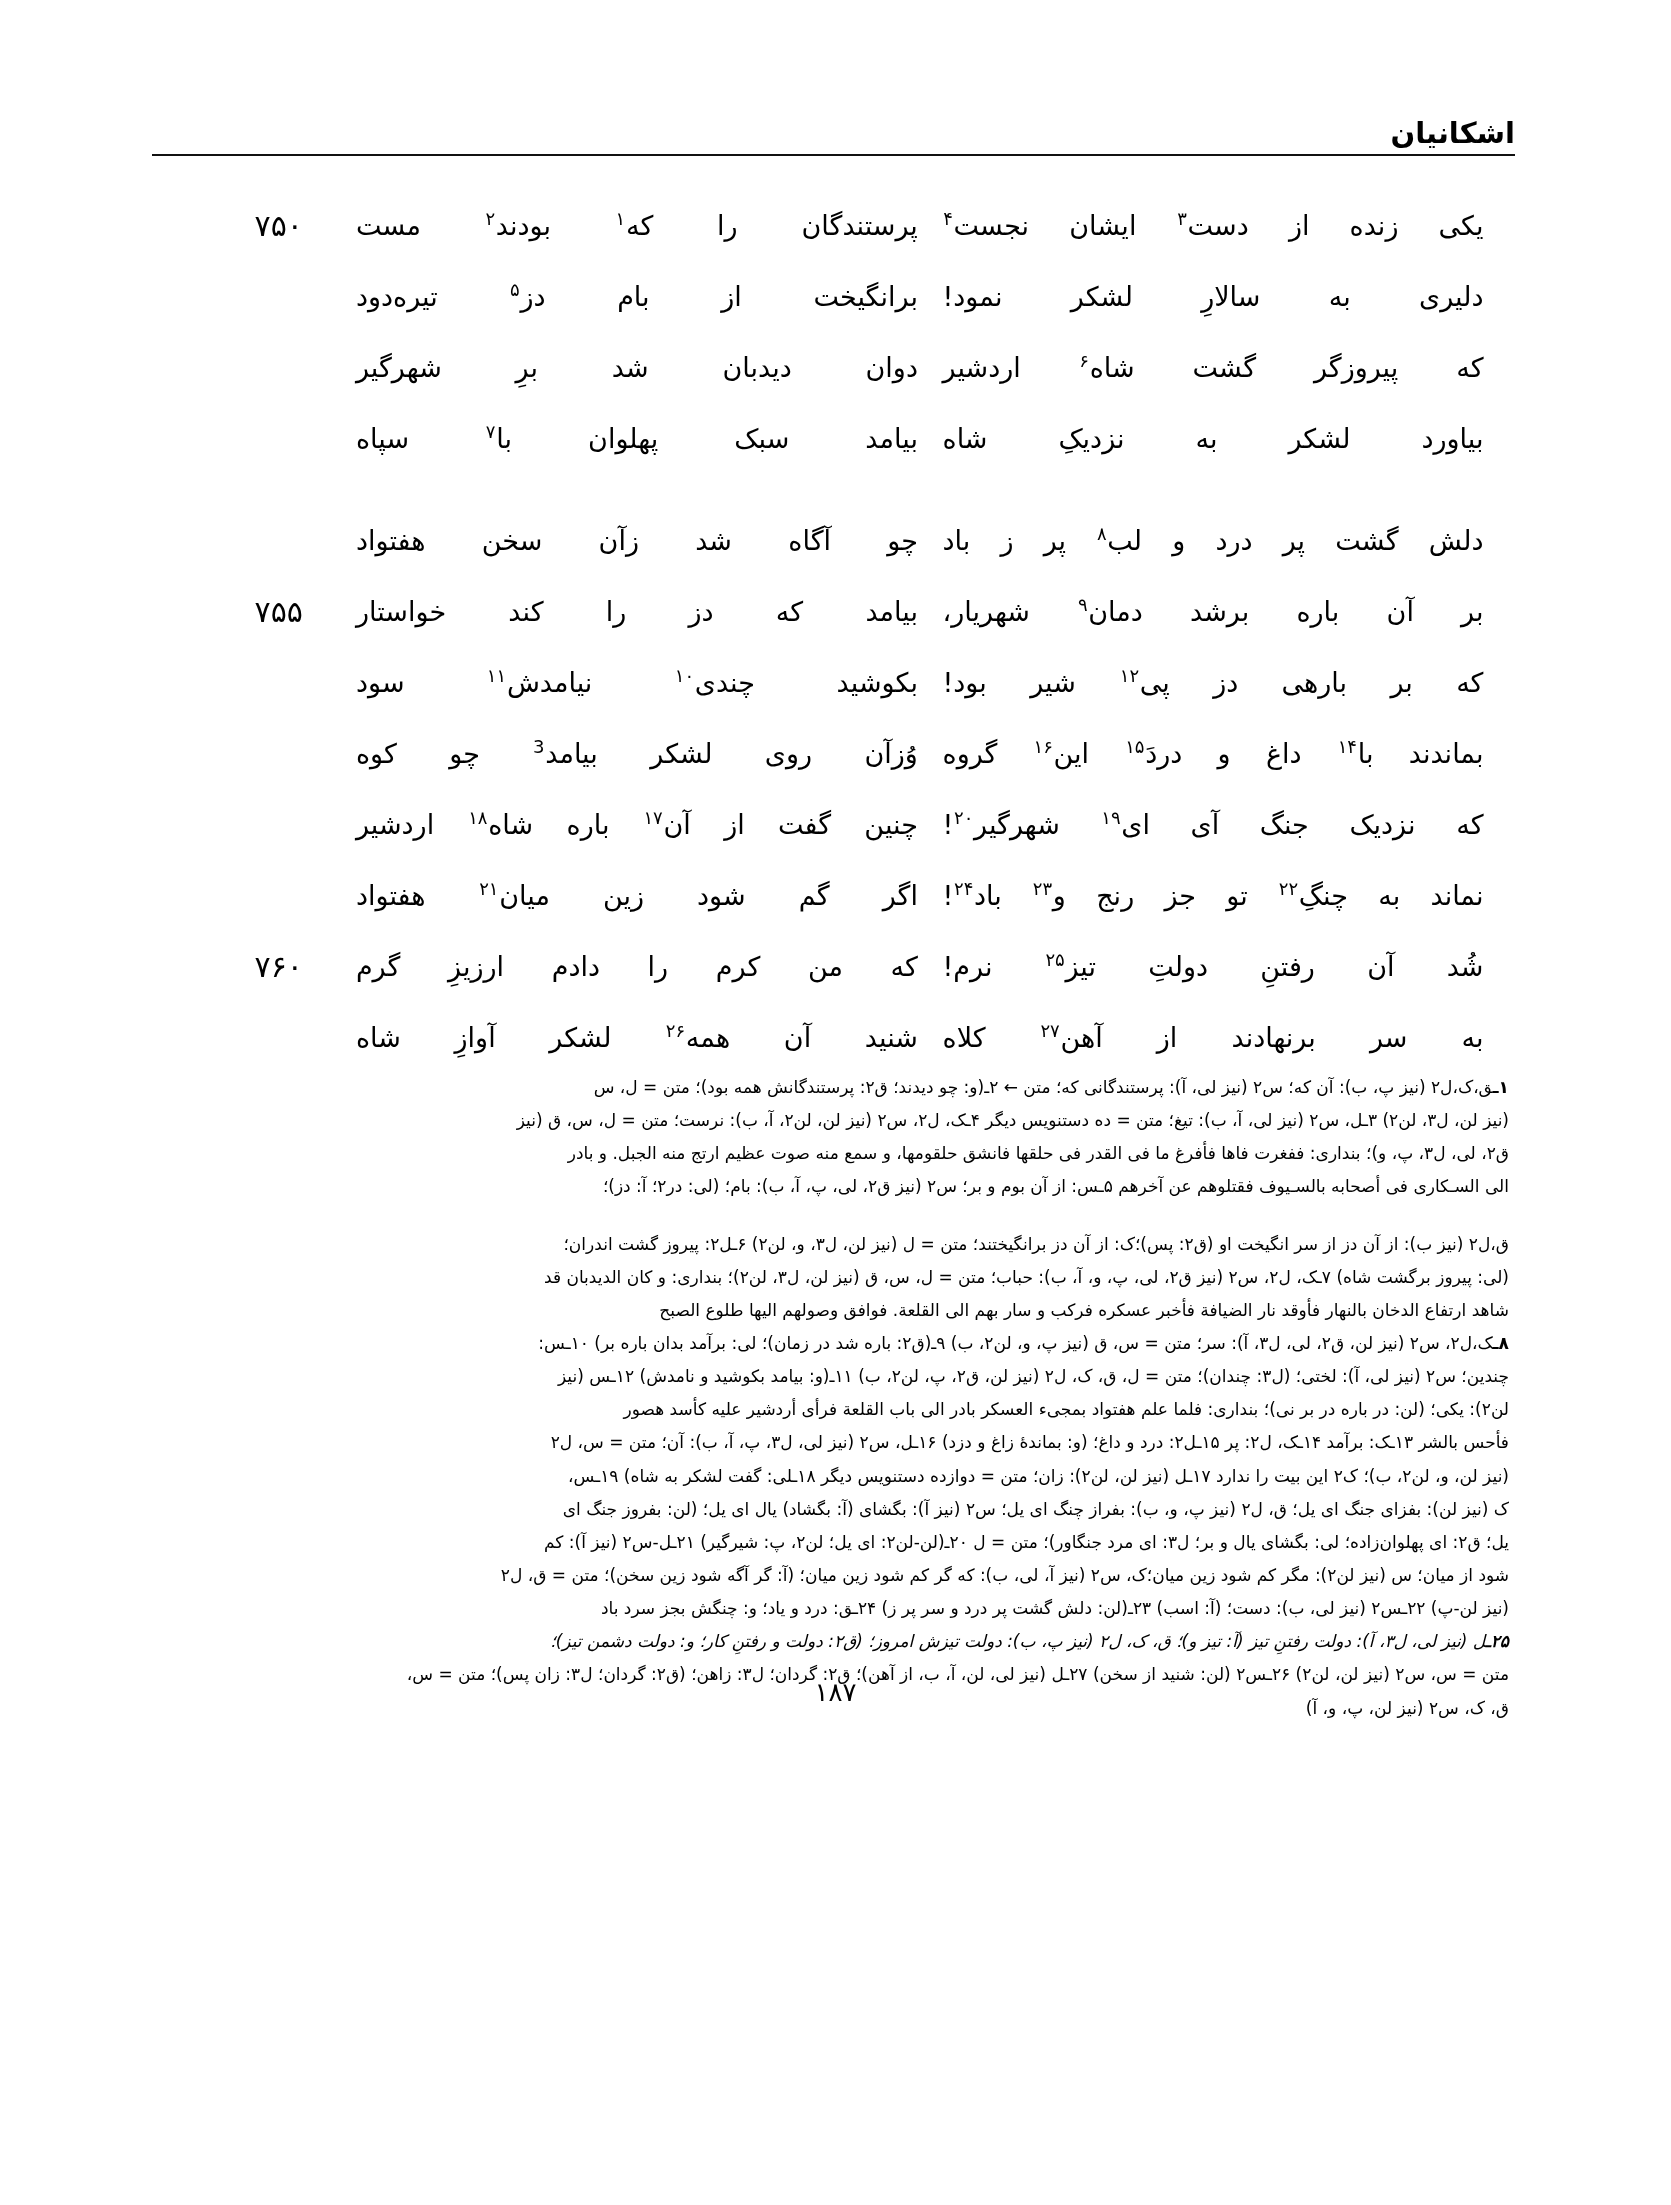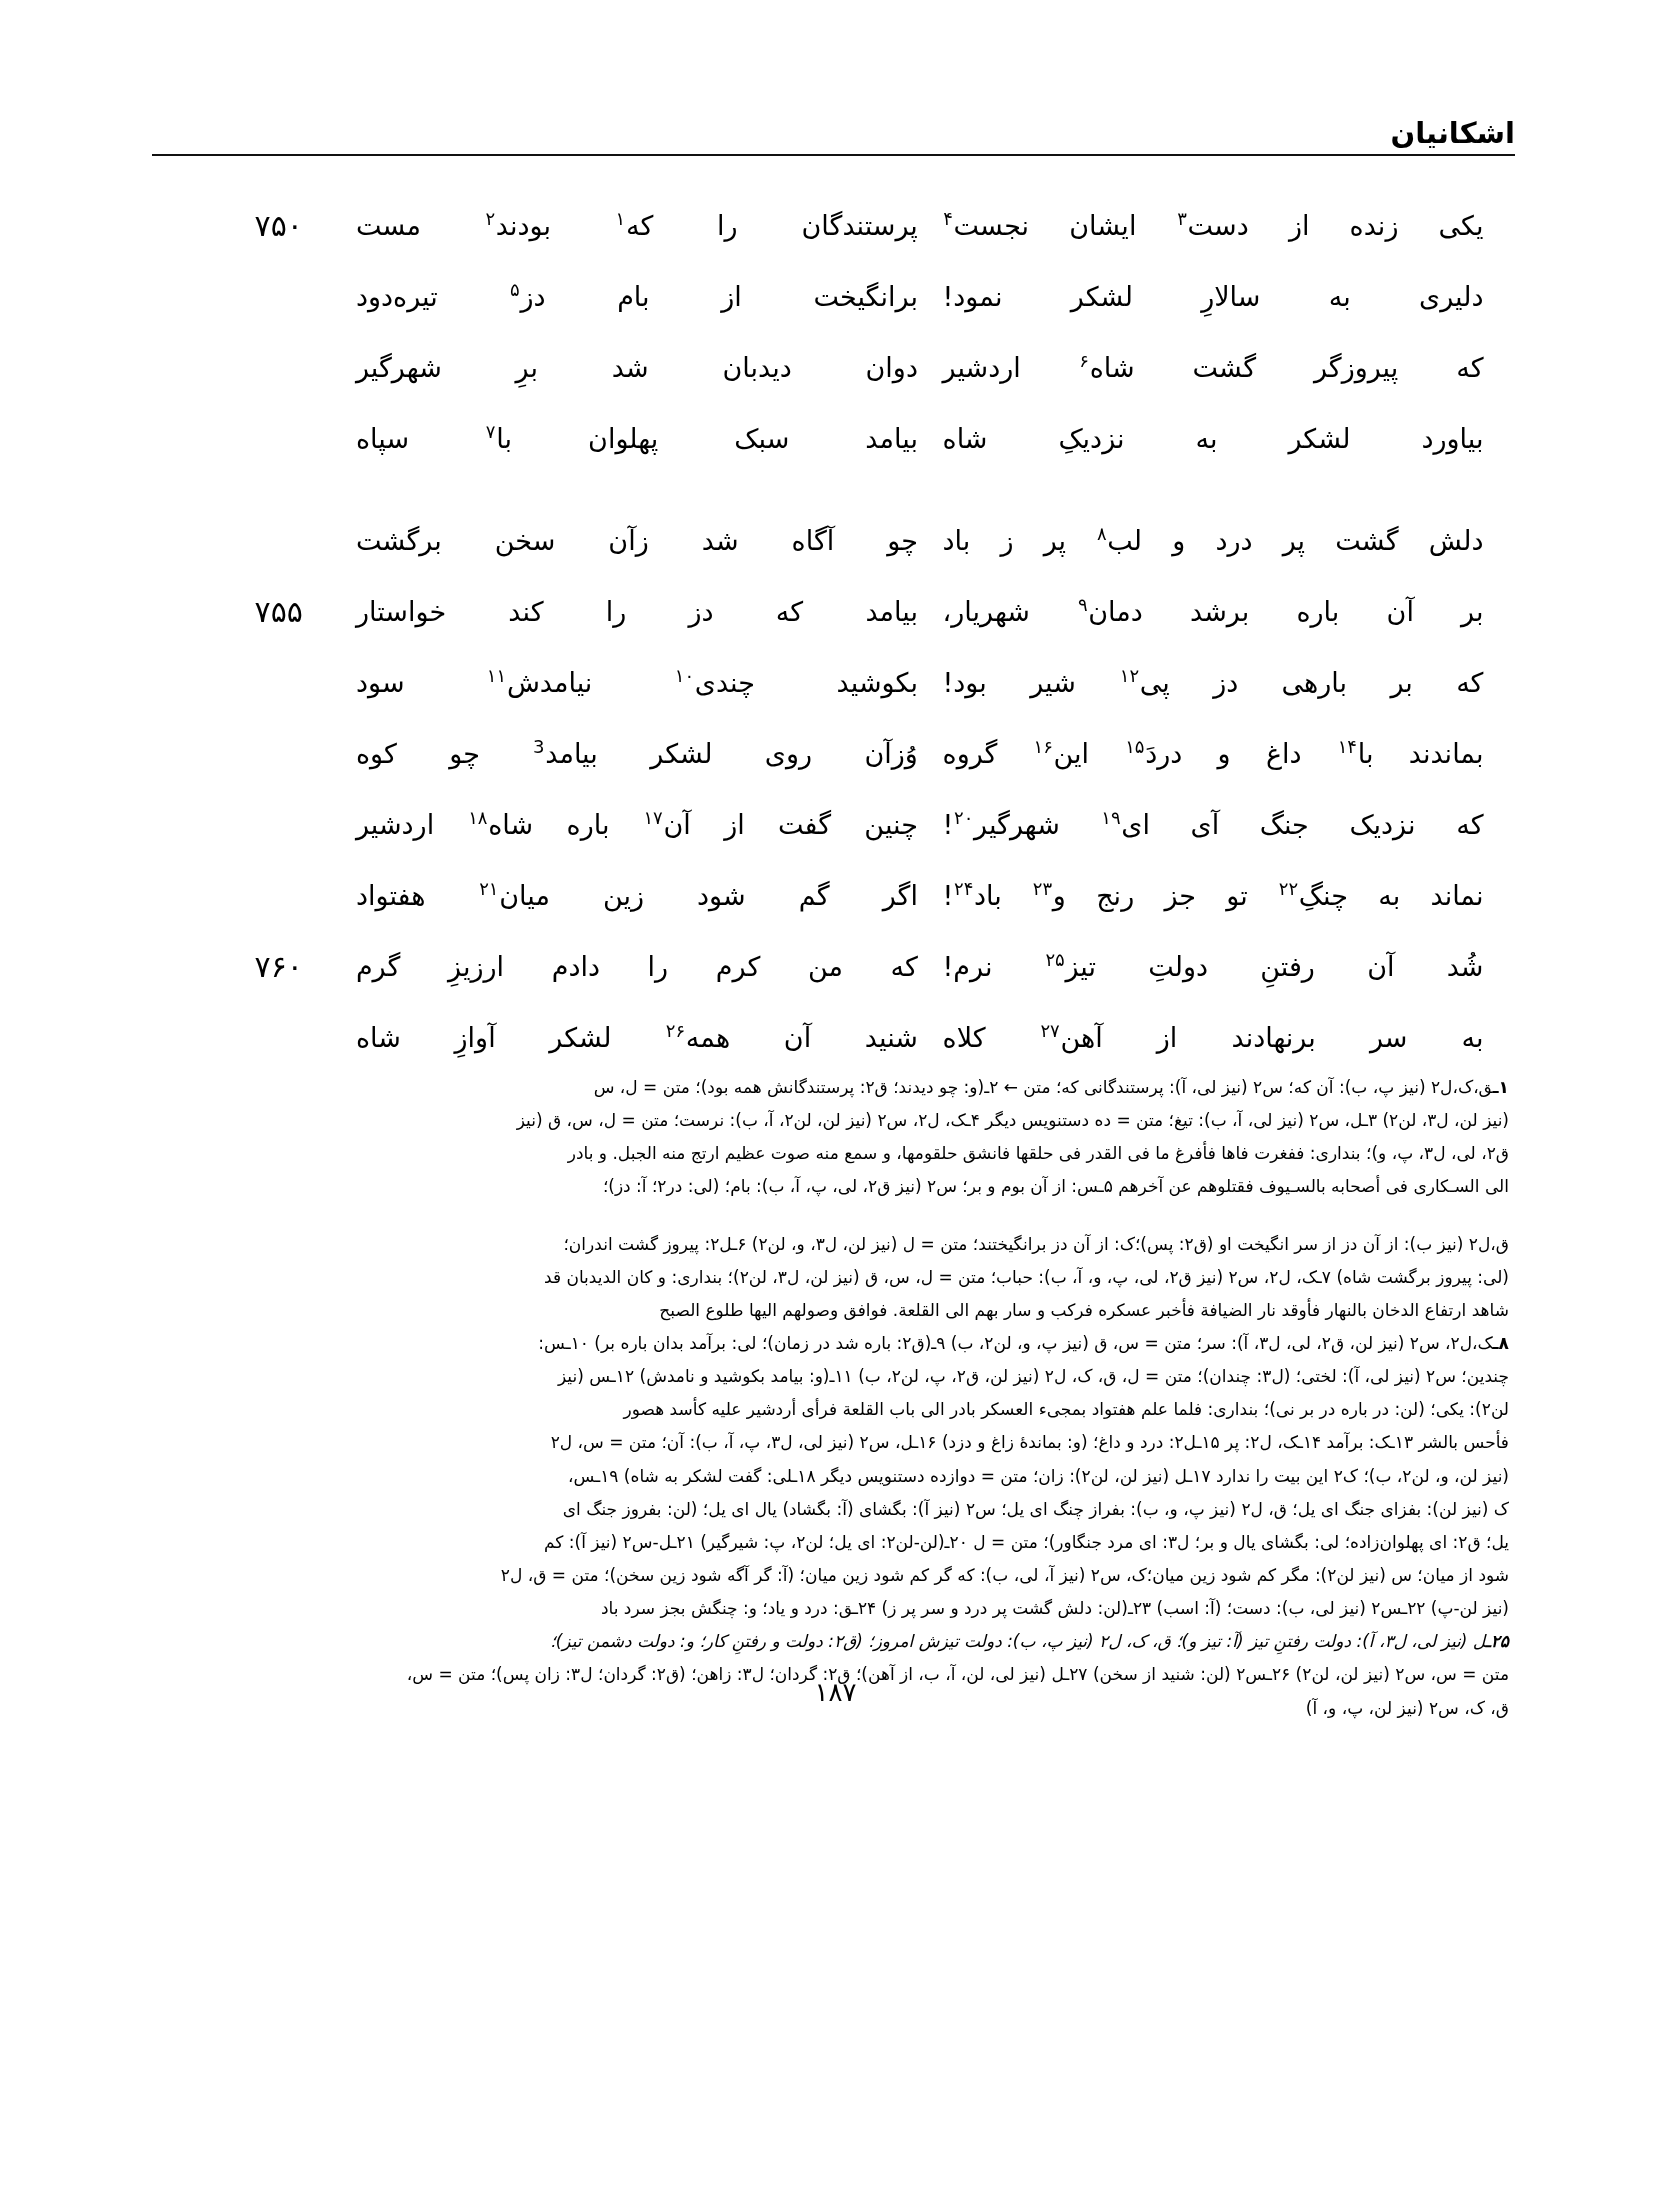--- a/index.html
+++ b/index.html
@@ -148,21 +148,21 @@
         </div>
         <div class="bayt">
           <div class="hemistich left">بیاورد لشکر به نزدیکِ شاه</div>
           <div class="hemistich right">بیامد سبک پهلوان با<sup class="fn">۷</sup> سپاه</div>
           <div class="bayt-num"></div>
         </div>
       </div>
       <div class="verse-block">
         <div class="bayt">
           <div class="hemistich left">دلش گشت پر درد و لب<sup class="fn">۸</sup> پر ز باد</div>
-          <div class="hemistich right">چو آگاه شد زآن سخن برگشت</div>
+          <div class="hemistich right">چو آگاه شد زآن سخن هفتواد</div>
           <div class="bayt-num"></div>
         </div>
         <div class="bayt">
           <div class="hemistich left">بر آن باره برشد دمان<sup class="fn">۹</sup> شهریار،</div>
           <div class="hemistich right">بیامد که دز را کند خواستار</div>
           <div class="bayt-num">۷۵۵</div>
         </div>
         <div class="bayt">
           <div class="hemistich left">که بر بارهی دز پی<sup class="fn">۱۲</sup> شیر بود!</div>
           <div class="hemistich right">بکوشید چندی<sup class="fn">۱۰</sup> نیامدش<sup class="fn">۱۱</sup> سود</div>

